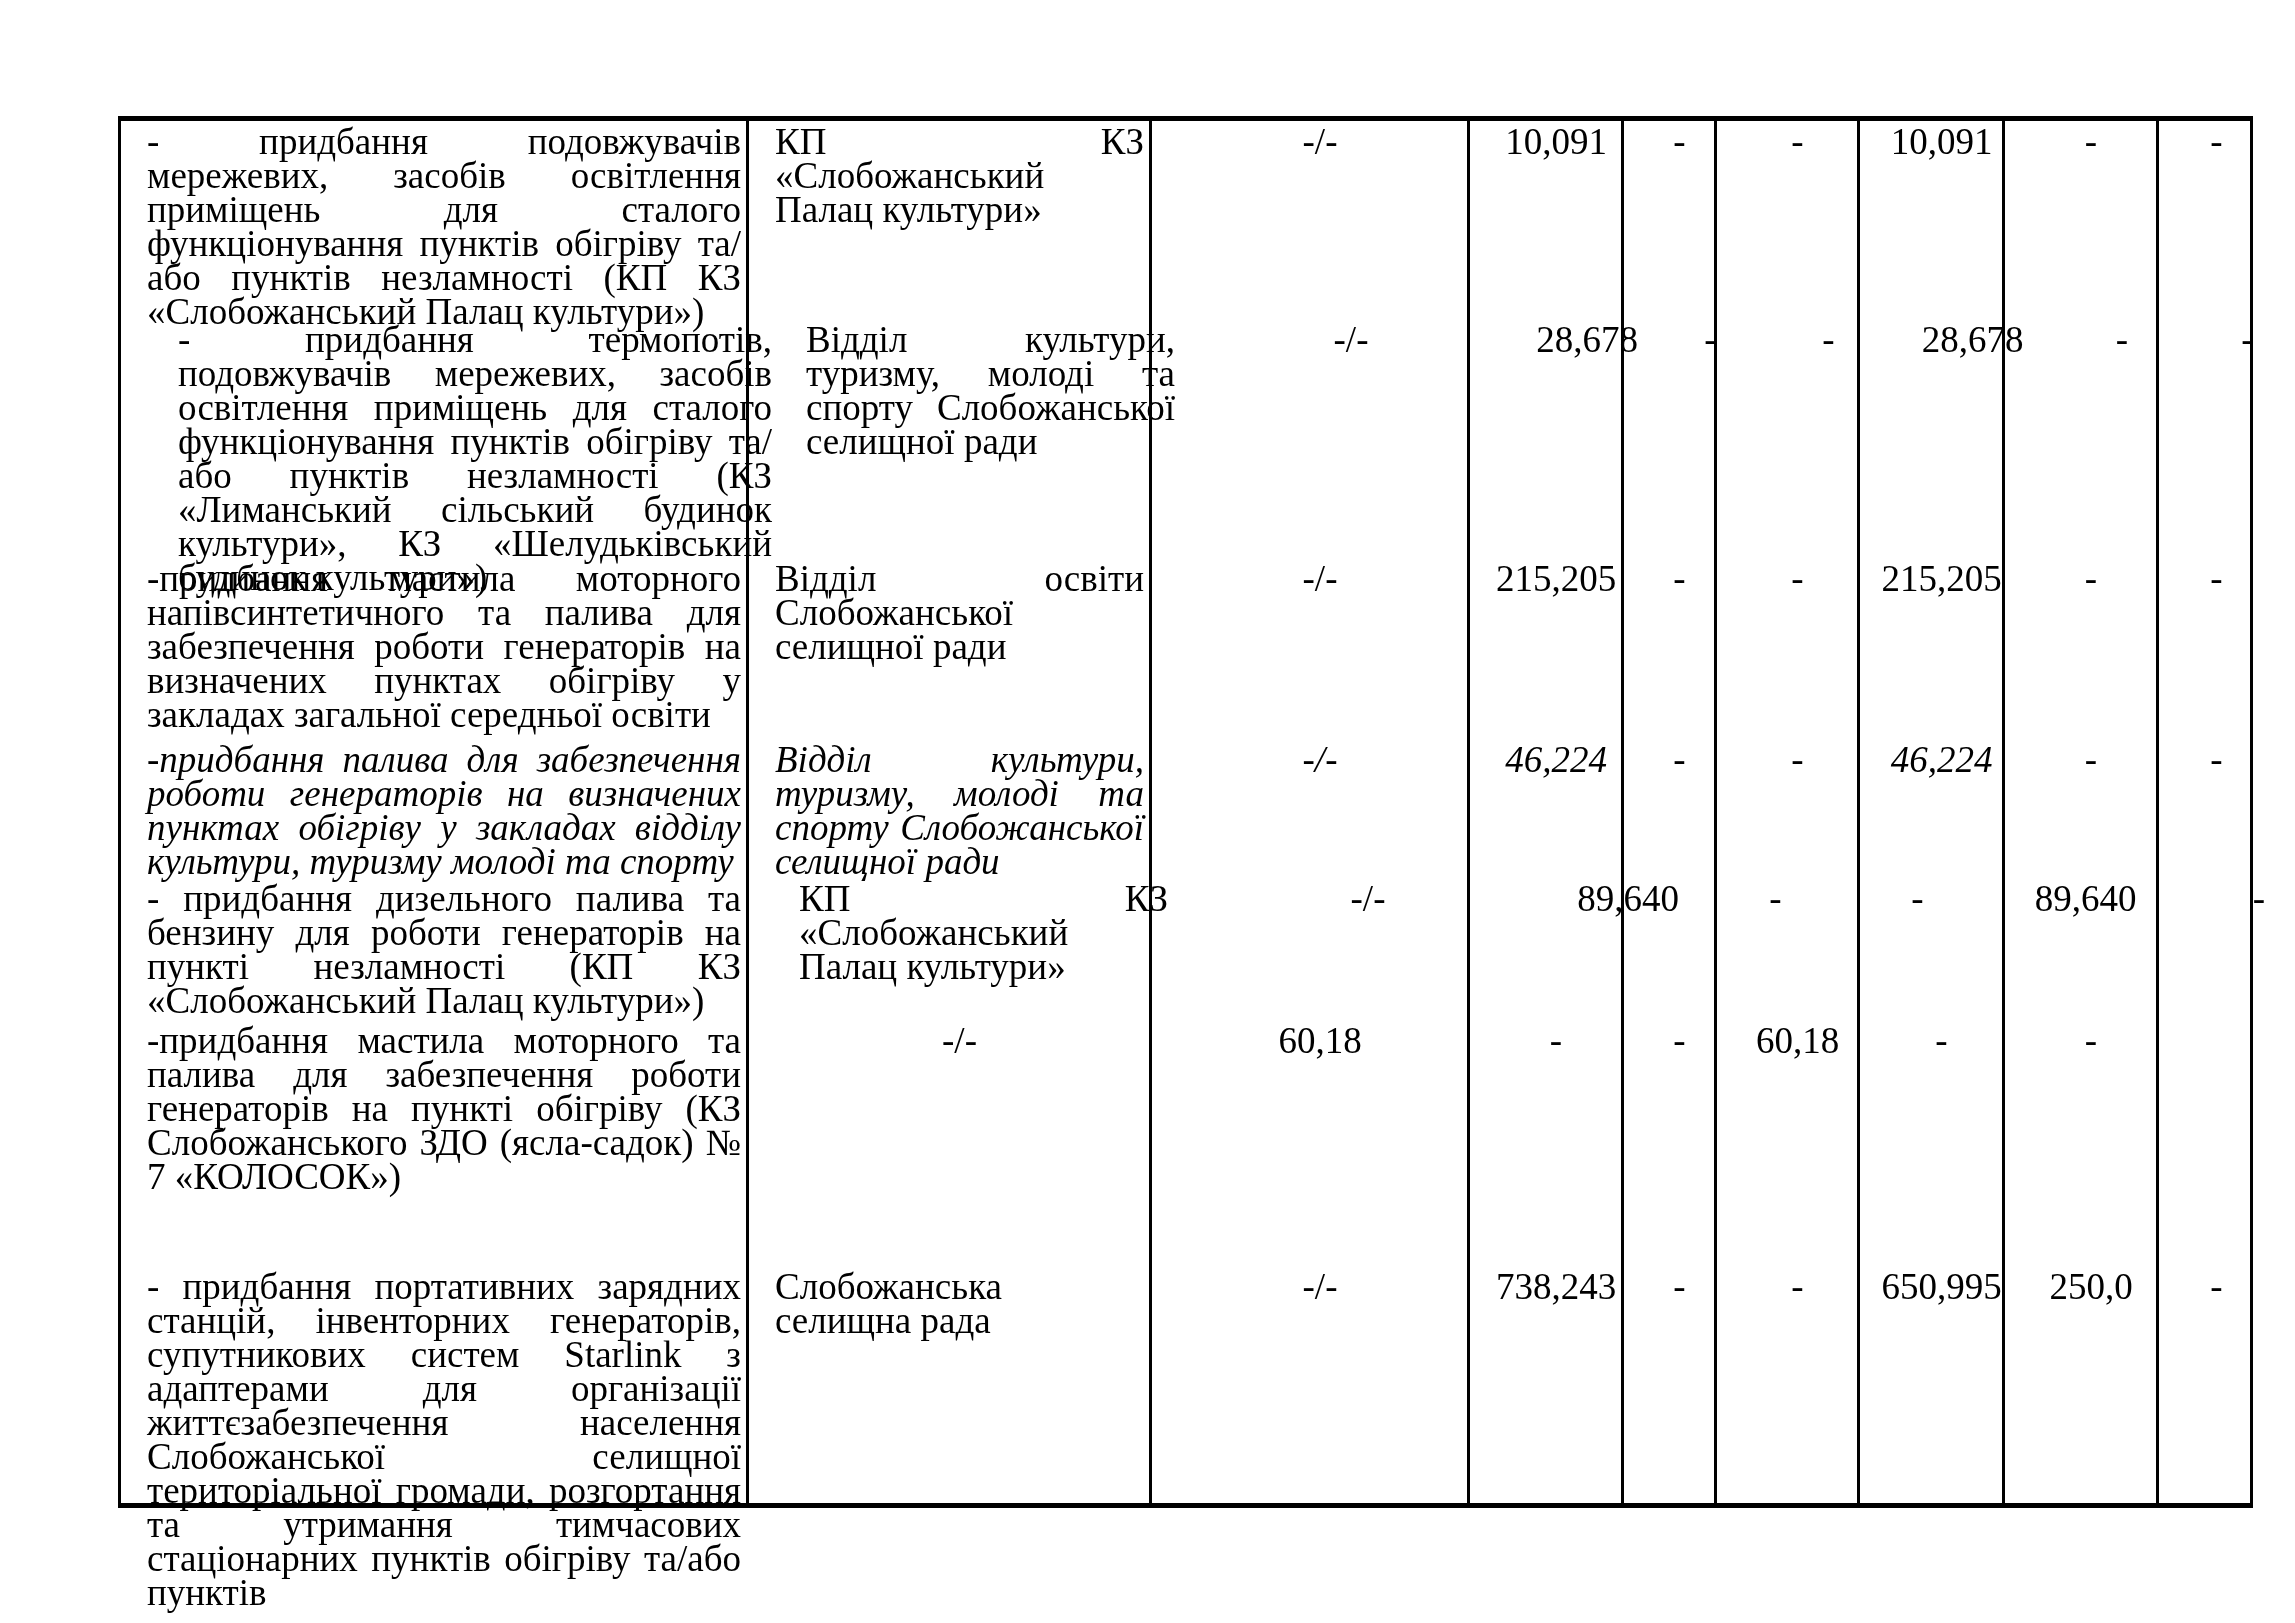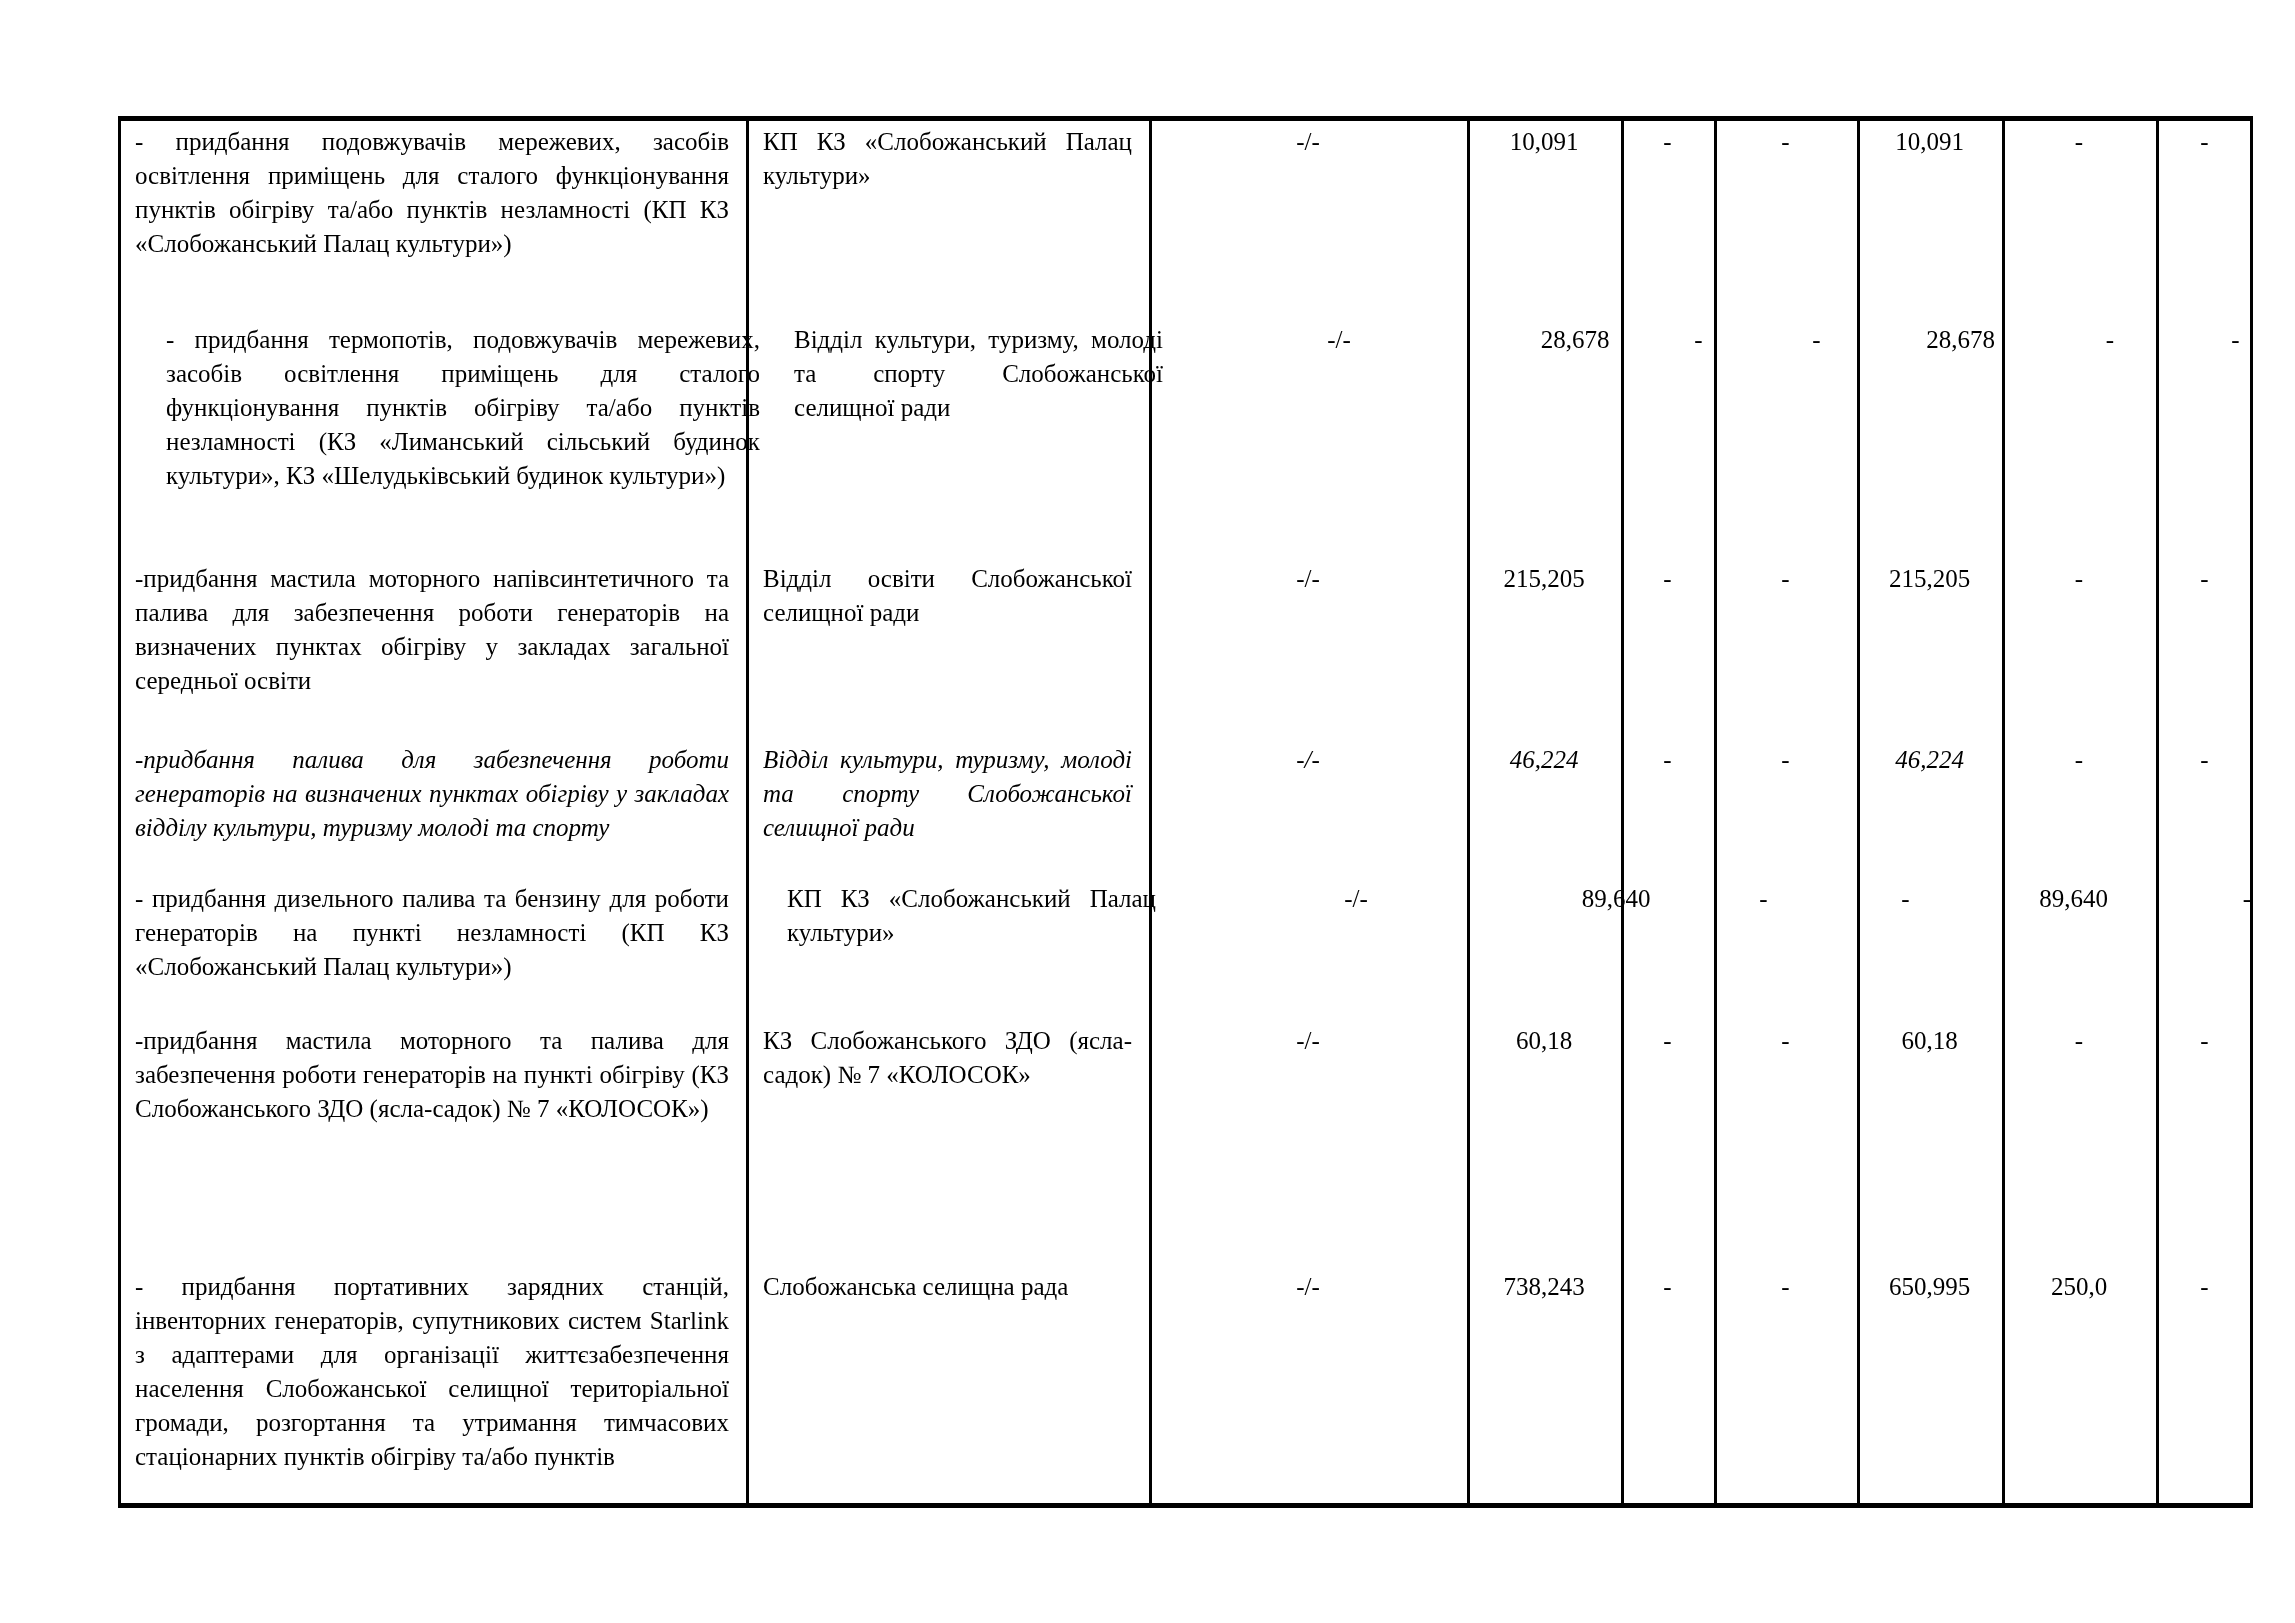--- a/index.html
+++ b/index.html
@@ -53,25 +53,25 @@
     width: 100%;
     height: 5.2px;
     background: #000000;
   }
   .top { top: 0; }
   .bottom { bottom: 0; }
 
   
   .row {
     position: absolute;
-    left: 0;
+    left: 12px;
     width: 1889px;
     display: grid;
     grid-template-columns: 628px 403px 318px 154px 93px 143px 145px 154px 97px;
-    font-size: 25px;
+    font-size: 37px;
     line-height: 34px;
   }
   .r1 { top: 9.2px;   }
   .r2 { top: 207px; margin-left: 31px;  }
   .r3 { top: 446px;  }
   .r4 { top: 627px; font-style: italic;  }
   .r5 { top: 766px; gap: 24px; }
   .r6 { top: 908px; }
   .r7 { top: 1154px; }
 
@@ -163,21 +163,20 @@
       <div class="cell num">89,640</div>
       <div class="cell num">-</div>
       <div class="cell num">-</div>
       <div class="cell num">89,640</div>
       <div class="cell num">-</div>
       <div class="cell num">-</div>
     </div>
 
     <div class="row r6">
       <div class="cell text">-придбання мастила моторного та палива для забезпечення роботи генераторів на пункті обігріву (КЗ Слобожанського ЗДО (ясла-садок) № 7 «КОЛОСОК»)</div>
-      <div class="cell text">КЗ Слобожанського ЗДО (ясла-садок) № 7 «КОЛОСОК»</div>
       <div class="cell num">-/-</div>
       <div class="cell num">60,18</div>
       <div class="cell num">-</div>
       <div class="cell num">-</div>
       <div class="cell num">60,18</div>
       <div class="cell num">-</div>
       <div class="cell num">-</div>
     </div>
 
     <div class="row r7">

